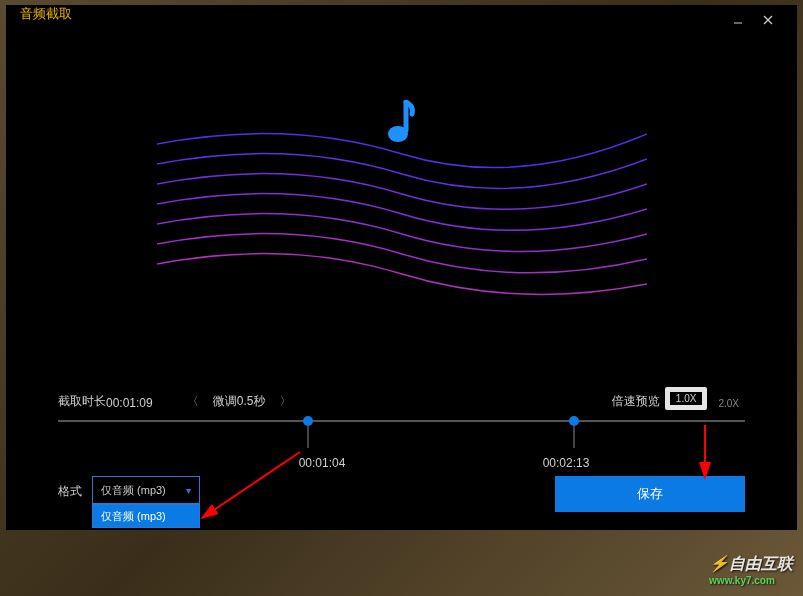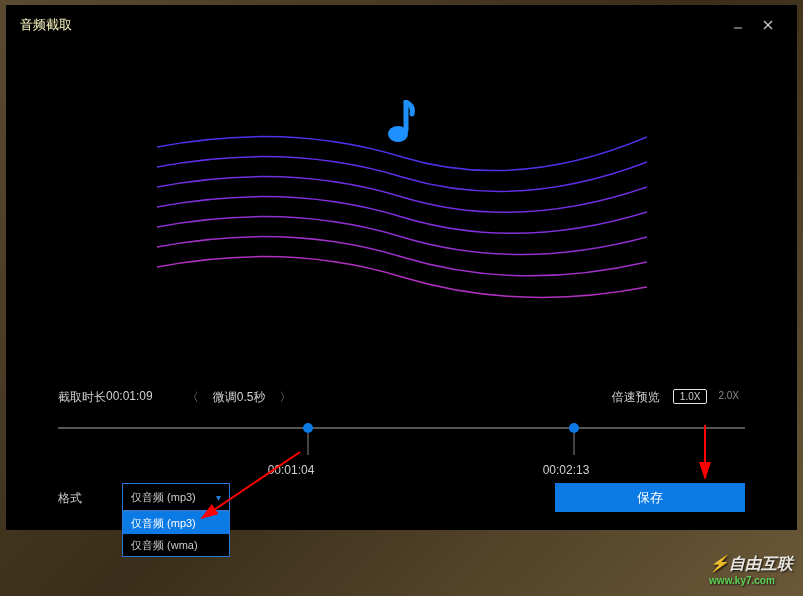--- a/index.html
+++ b/index.html
@@ -23,23 +23,22 @@
       left: 6px;
       width: 791px;
       height: 525px;
       background: #000;
       display: flex;
       flex-direction: column;
     }
     .titlebar {
       height: 40px;
       display: flex;
-      align-items: center;
       padding: 0 14px;
-      color: #fef9c3;
+      color: #eab308;
       font-size: 13px;
     }
     .titlebar-spacer { flex: 1; }
     .win-btn {
       width: 30px;
       height: 30px;
       display: flex;
       align-items: center;
       justify-content: center;
       color: #ccc;
@@ -54,42 +53,42 @@
     }
     .wave-svg { width: 490px; height: 200px; }
     .note-icon {
       position: absolute;
       top: 55px;
       left: 380px;
       color: #1e90ff;
     }
     .info-row {
       display: flex;
-      align-items: flex-start;
+      align-items: flex-end;
       padding: 0 52px;
       height: 28px;
       color: #d0d0d0;
       font-size: 12px;
     }
     .fine-tune {
       display: flex;
       align-items: center;
       gap: 10px;
       margin-left: 30px;
     }
     .chev {
       color: #999;
       font-size: 12px;
       cursor: pointer;
       padding: 0 4px;
     }
     .spacer { flex: 1; }
-    .speed-label { margin-right: 8px; }
+    .speed-label { }
     .speed-btn {
-      border: 1px solid #e5e5e5;
+      border: 5px solid #e5e5e5;
       color: #ccc;
       font-size: 10px;
       padding: 1px 6px;
       margin-left: 5px;
       border-radius: 2px;
       cursor: pointer;
     }
     .speed-btn.plain { border: none; color: #888; }
     .timeline-wrap {
       padding: 6px 52px 0 52px;
@@ -123,37 +122,36 @@
     }
     .handle.start { left: 245px; }
     .handle.end { left: 511px; }
     .time-label {
       position: absolute;
       top: 36px;
       color: #d0d0d0;
       font-size: 12px;
       transform: translateX(-50%);
     }
-    .time-label.start { left: 233px; }
+    .time-label.start { left: 264px; }
     .time-label.end { left: 508px; }
     .bottom-row {
       display: flex;
       align-items: flex-start;
       padding: 4px 52px 18px 52px;
-      gap: 24px;
+      gap: 10px;
       position: relative;
     }
     .format-label {
       color: #ccc;
       font-size: 12px;
       padding-top: 7px;
     }
     .select-wrap {
       position: relative;
-      margin-left: 16px;
     }
     .select-box {
       width: 108px;
       height: 28px;
       border: 1px solid #2878d8;
       display: flex;
       align-items: center;
       padding: 0 8px;
       color: #ccc;
       font-size: 11px;
@@ -180,21 +178,21 @@
       color: #ccc;
       font-size: 11px;
       cursor: pointer;
     }
     .dropdown-item.selected {
       background: #0b7ae5;
       color: #fff;
     }
     .save-btn {
       width: 190px;
-      height: 29px;
+      height: 36px;
       background: #0b7ae5;
       color: #fff;
       font-size: 13px;
       display: flex;
       align-items: center;
       justify-content: center;
       cursor: pointer;
       margin-left: auto;
     }
     .arrow-svg {
@@ -288,21 +286,20 @@
 
   <div class="bottom-row">
     <span class="format-label">格式</span>
     <div class="select-wrap">
       <div class="select-box">
         <span>仅音频 (mp3)</span>
         <span class="select-chev">▾</span>
       </div>
       <div class="dropdown">
         <div class="dropdown-item selected">仅音频 (mp3)</div>
-        <div class="dropdown-item">仅音频 (wma)</div>
       </div>
     </div>
     <div class="save-btn">保存</div>
   </div>
 </div>
 
 <svg class="arrow-svg" style="left:190px; top:440px;" width="120" height="90">
   <defs>
       <marker id="ah1" markerWidth="10" markerHeight="10" refX="8" refY="3" orient="auto">
         <path d="M0,0 L9,3 L0,6 Z" fill="#ff0000"></path>

